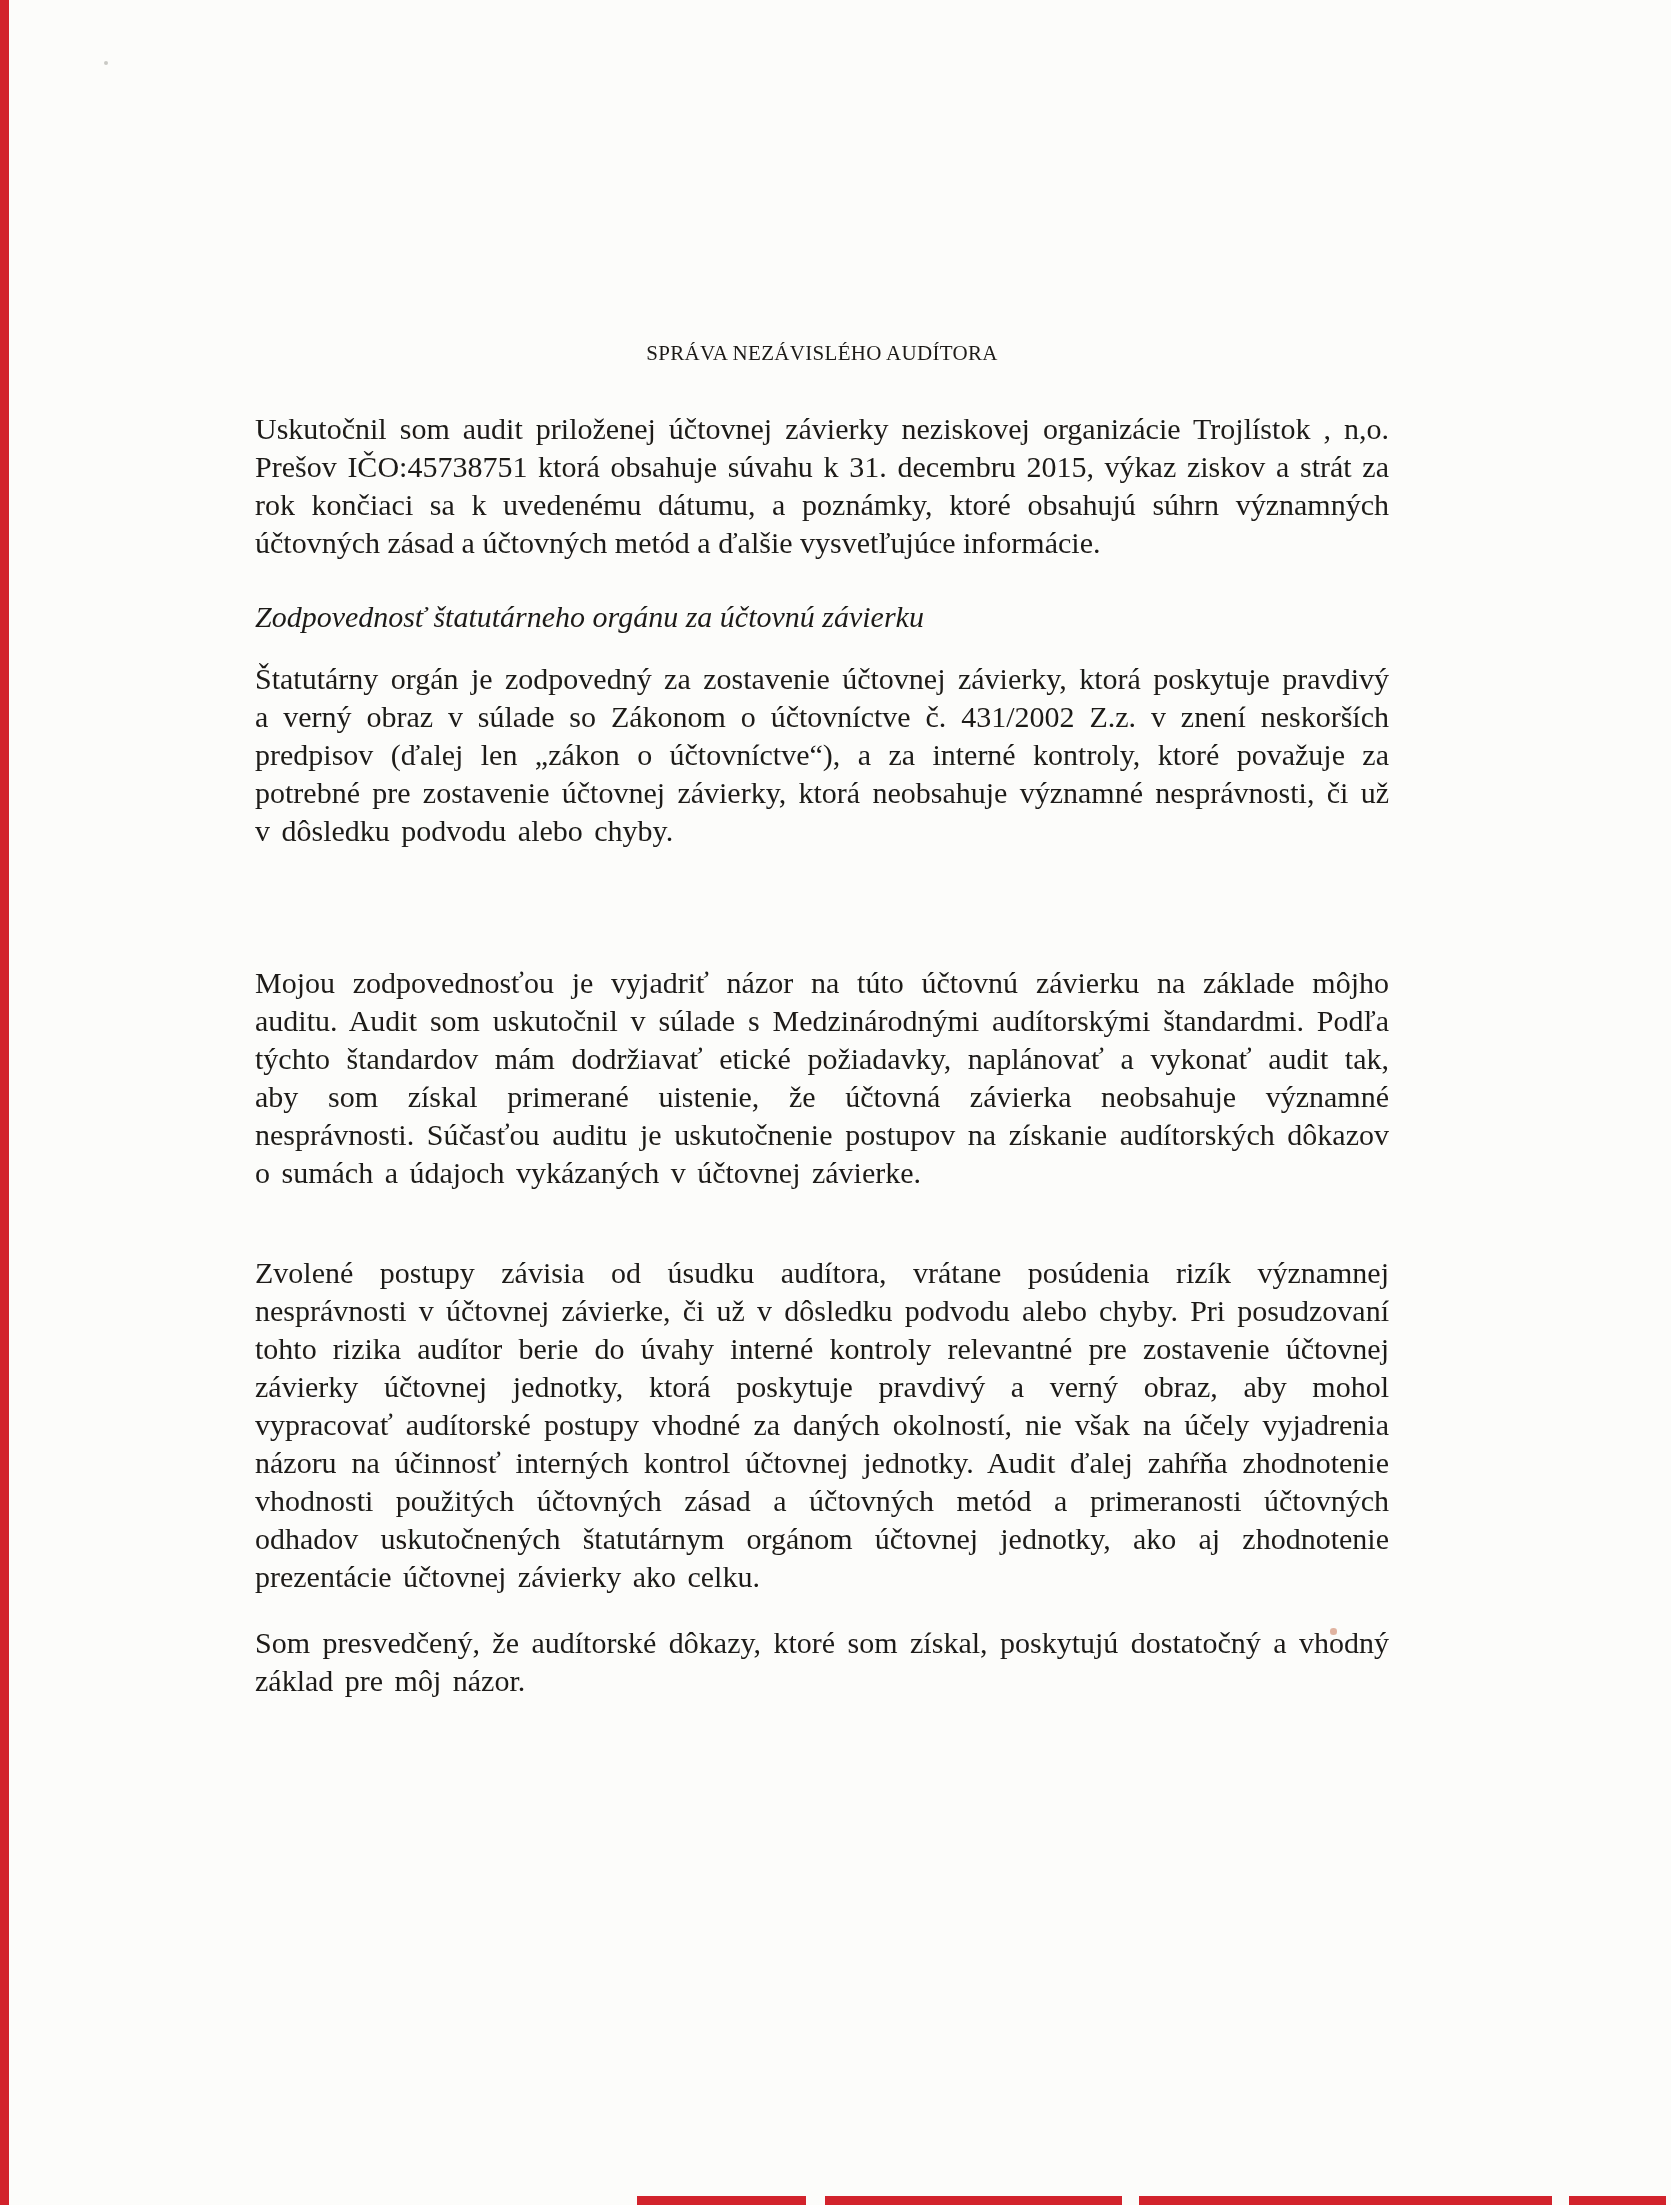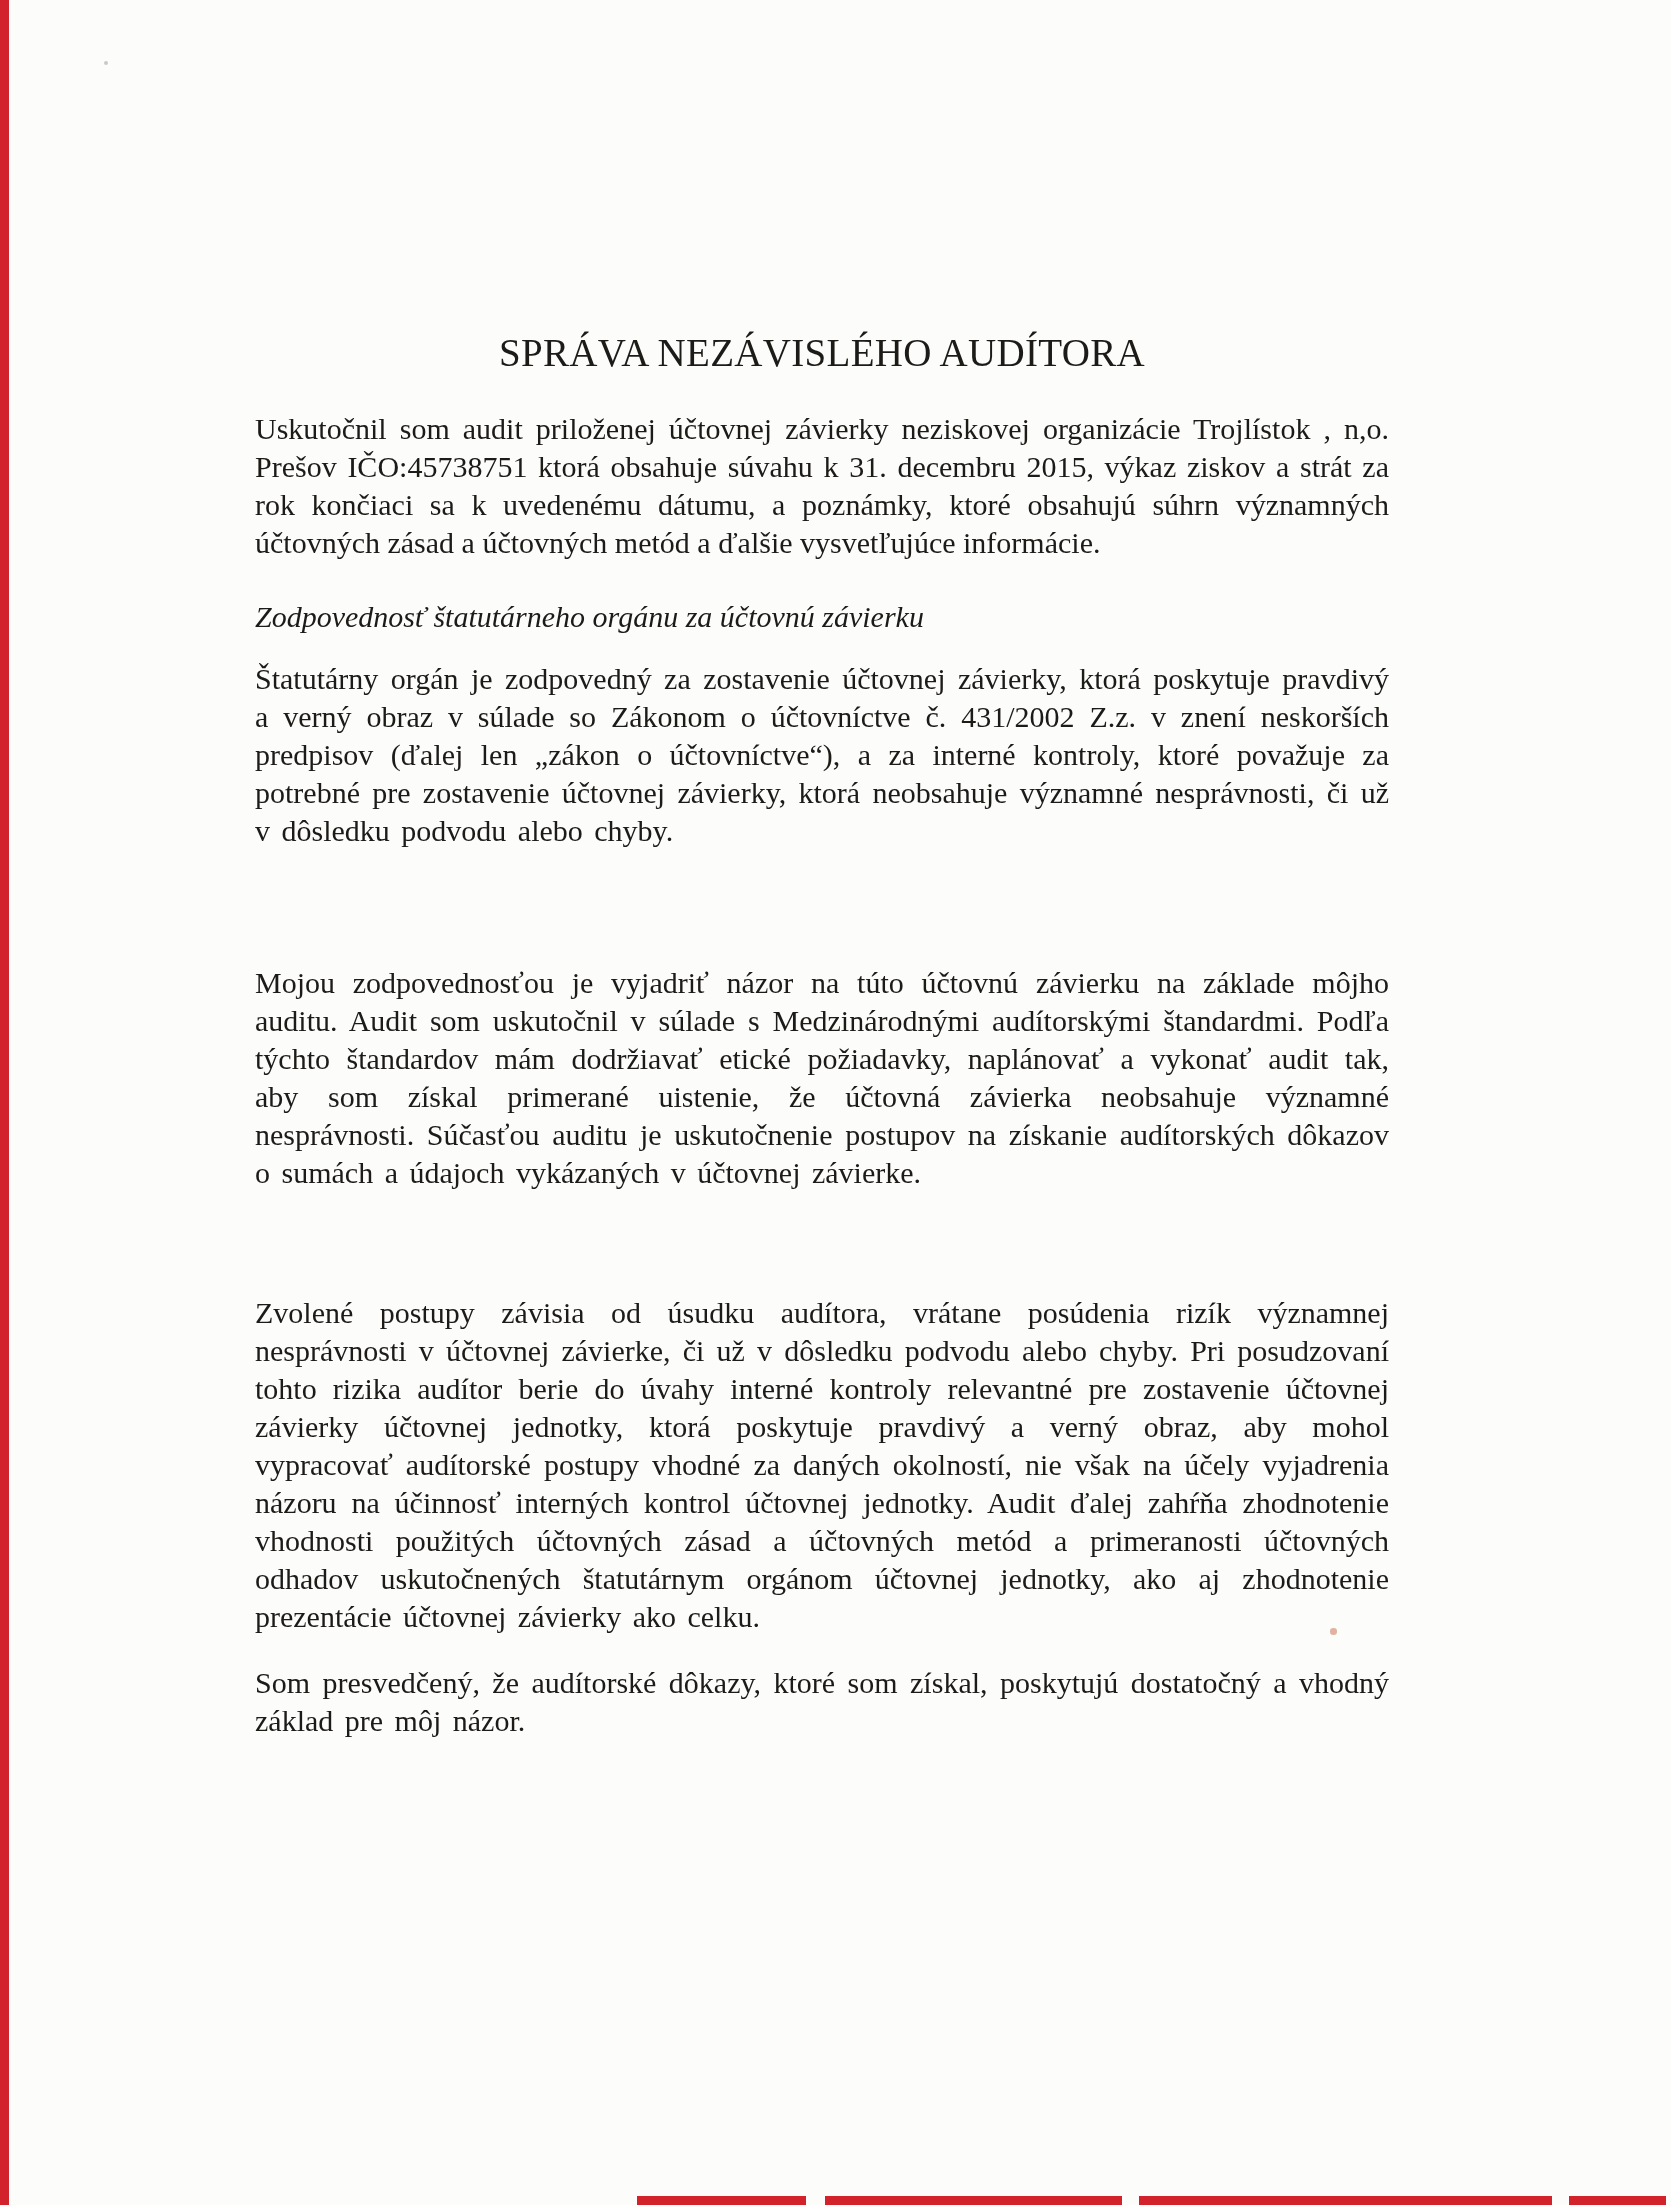--- a/index.html
+++ b/index.html
@@ -59,35 +59,35 @@
   .content {
     position: absolute;
     left: 255px;
     top: 334px;
     width: 1134px;
     font-size: 30px;
     line-height: 38px;
   }
   .doc-title {
     text-align: center;
-    font-size: 39px;
+    font-size: 21px;
     letter-spacing: 0.3px;
     margin: 0 0 38px 0;
   }
   .doc-addressee {
     text-align: center;
     margin: 0 0 116px 0;
   }
   .para {
     text-align: justify;
     margin: 0;
   }
   .p-intro       { margin-bottom: 36px; }
   .p-management  { margin-bottom: 114px; word-spacing: 4px; }
-  .p-auditor1    { margin-bottom: 102px; word-spacing: 4px; }
+  .p-auditor1    { margin-bottom: 62px; word-spacing: 4px; }
   .p-auditor2    { margin-bottom: 28px;  word-spacing: 4px; }
   .p-conclusion  { margin-bottom: 4px;     word-spacing: 4px; }
   .section-heading {
     font-style: italic;
     margin: 0 0 32px 0;
   }
   .h-management { margin-bottom: 24px; }
   .h-auditor    { margin-bottom: 32px; }
 </style>
 </head>

